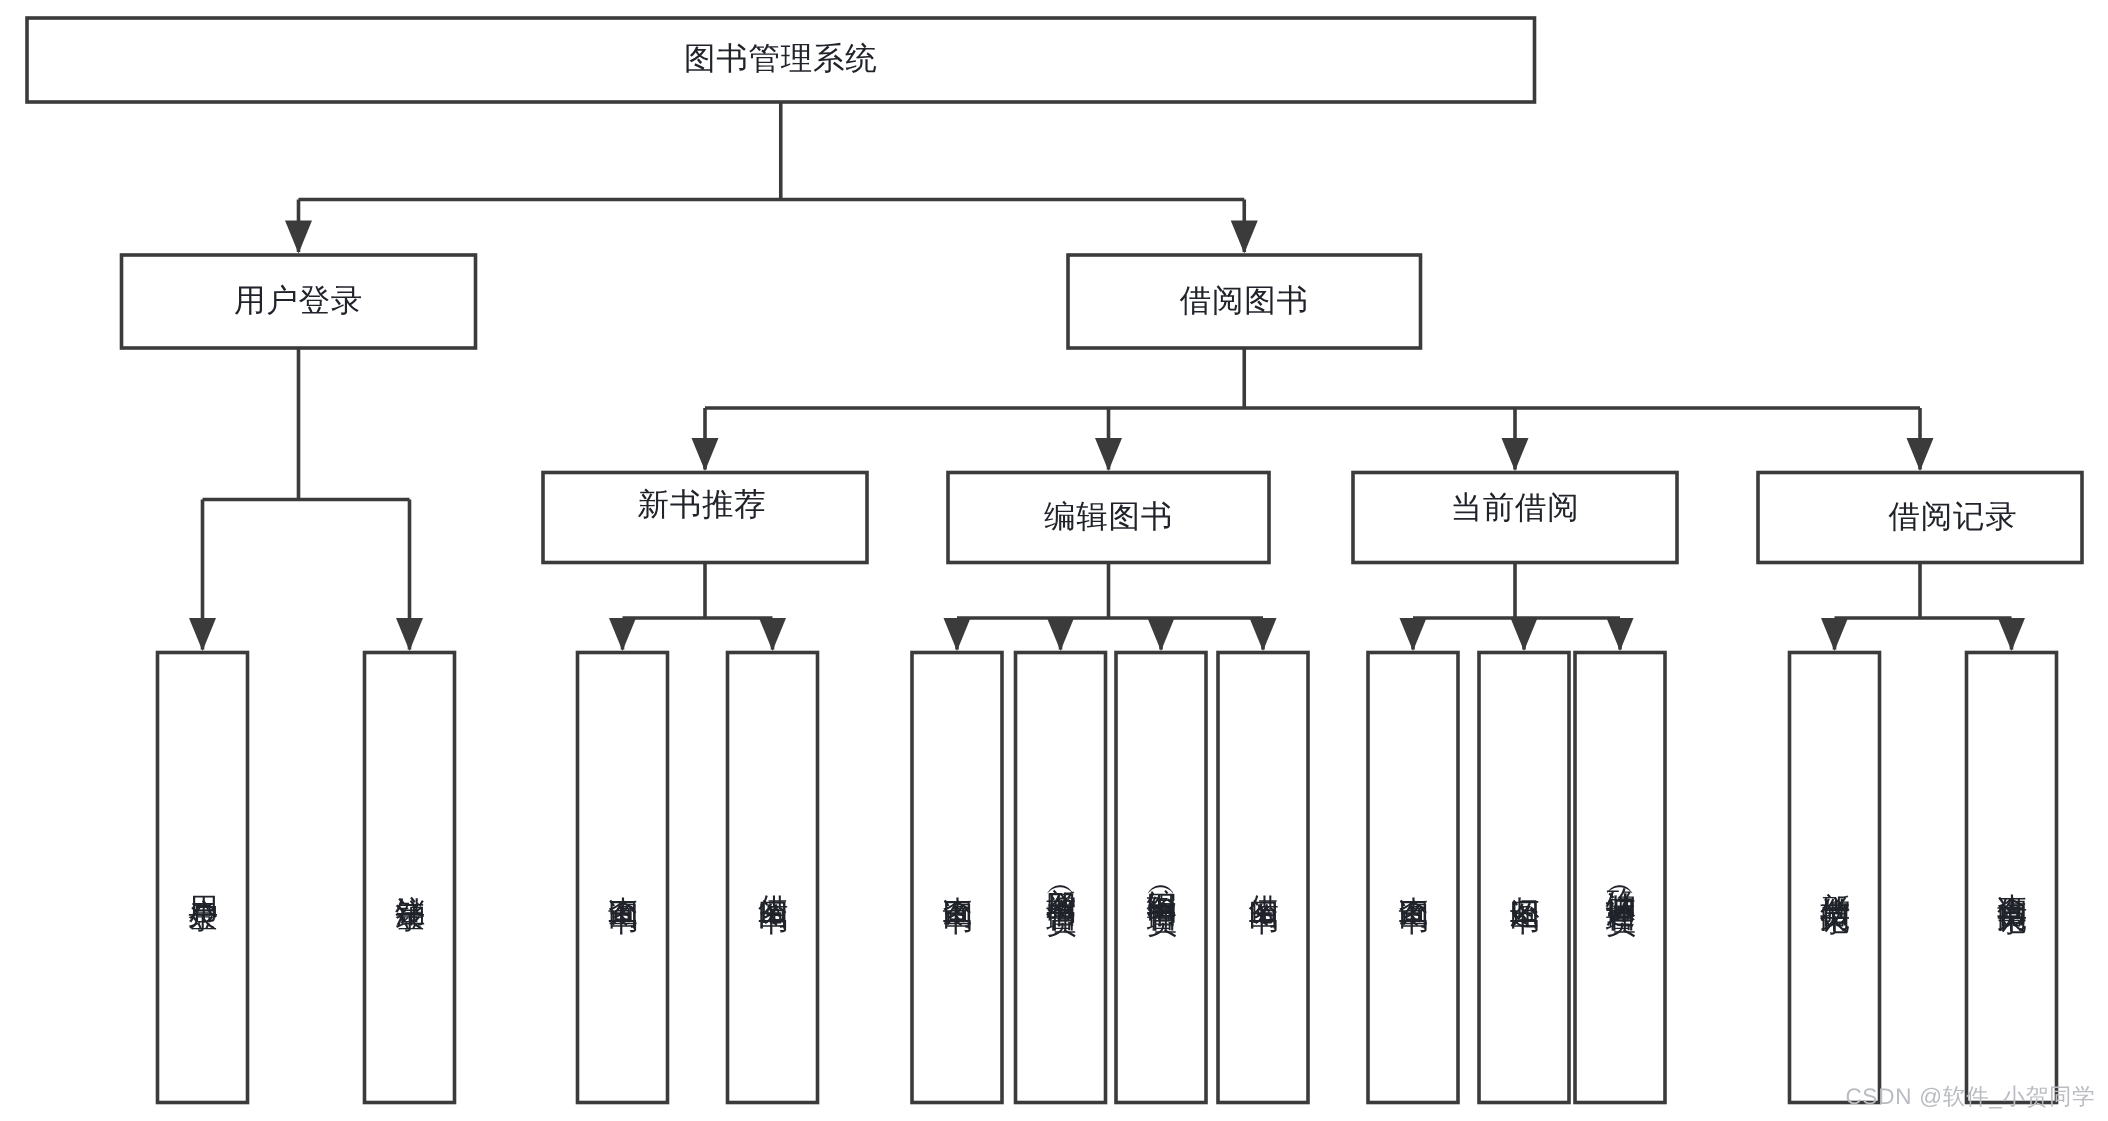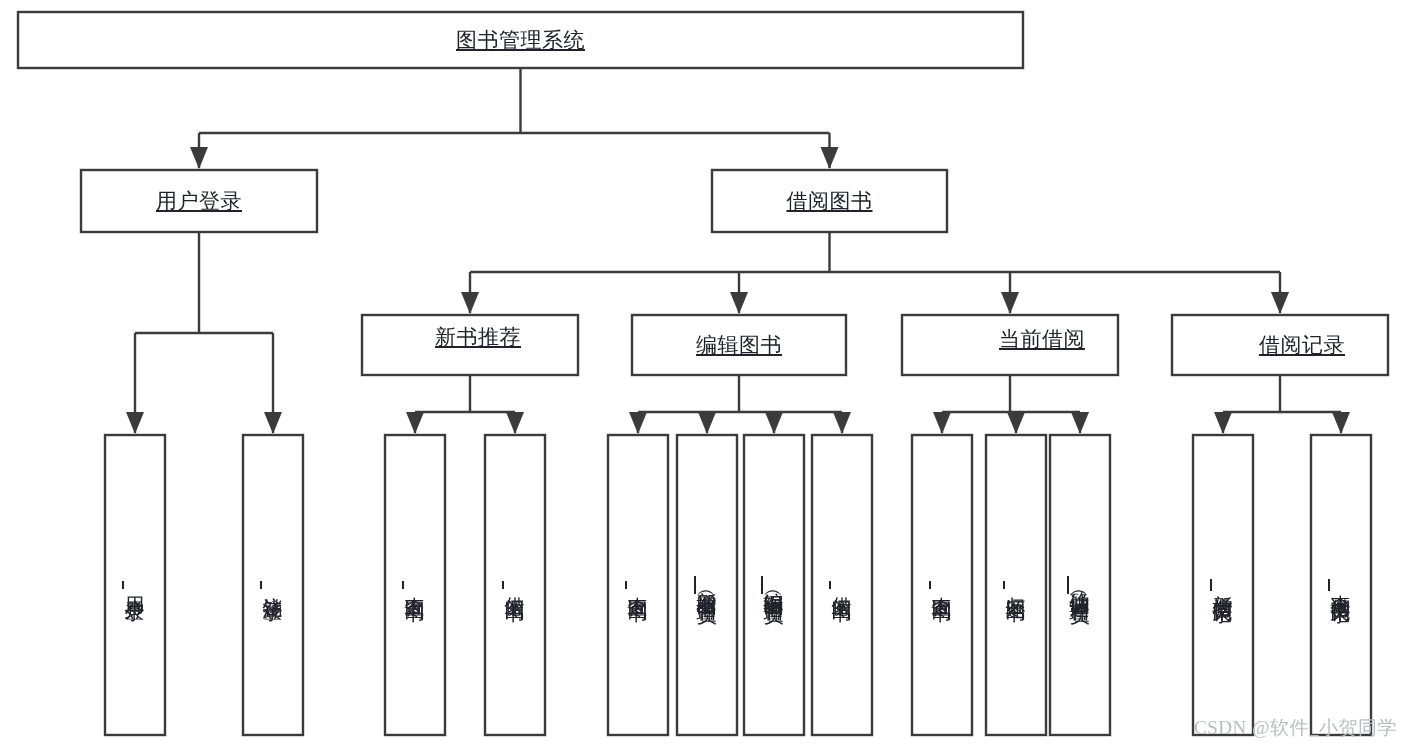--- a/index.html
+++ b/index.html
@@ -42,41 +42,39 @@
   .node-label {
     position: absolute;
     display: flex;
     align-items: center;
     justify-content: center;
     color: #20232a;
     line-height: 1.18;
     letter-spacing: 0.5px;
     pointer-events: none;
     text-align: center;
-    text-decoration: underline;
   }
   .node-label.horizontal {
     font-size: 21px;
   }
   .node-label.vertical {
     writing-mode: vertical-rl;
     text-orientation: upright;
     font-size: 20px;
     letter-spacing: 2px;
     line-height: 1.0;
   }
   .watermark {
     position: absolute;
     right: 8px;
     bottom: 6px;
-    font-size: 19px;
+    font-size: 15px;
     color: #b9bcc1;
     letter-spacing: 0.5px;
     white-space: nowrap;
-    font-family: Liberation Serif, serif;
   }
 </style>
 </head>
 <body>
 
 <div id="canvas">
 
   <svg class="diagram" viewBox="0 0 1405 747">
     <g id="connectors">
         <path d="M 520.5 68 L 520.5 133" class="connector"></path>
@@ -153,23 +151,23 @@
         <rect x="1050" y="435" width="60" height="300" class="node-box"></rect>
         <rect x="1193" y="435" width="60" height="300" class="node-box"></rect>
         <rect x="1311" y="435" width="60" height="300" class="node-box"></rect>
       </g>
   </svg>
 
   <div id="labels">
       <div class="node-label horizontal" style="left: 18px; top: 12px; width: 1005px; height: 56px;">图书管理系统</div>
       <div class="node-label horizontal" style="left: 81px; top: 170px; width: 236px; height: 62px;">用户登录</div>
       <div class="node-label horizontal" style="left: 712px; top: 170px; width: 235px; height: 62px;">借阅图书</div>
-      <div class="node-label horizontal" style="left: 370px; top: 315px; width: 216px; height: 44px;">新书推荐</div>
+      <div class="node-label horizontal" style="left: 360px; top: 315px; width: 216px; height: 44px;">新书推荐</div>
       <div class="node-label horizontal" style="left: 632px; top: 315px; width: 214px; height: 60px;">编辑图书</div>
-      <div class="node-label horizontal" style="left: 934px; top: 315px; width: 216px; height: 48px;">当前借阅</div>
+      <div class="node-label horizontal" style="left: 902px; top: 315px; width: 216px; height: 48px;">当前借阅</div>
       <div class="node-label horizontal" style="left: 1172px; top: 315px; width: 260px; height: 60px;">借阅记录</div>
       <div class="node-label vertical" style="left: 105px; top: 435px; width: 60px; height: 300px;">用户登录</div>
       <div class="node-label vertical" style="left: 243px; top: 435px; width: 60px; height: 300px;">注销登录</div>
       <div class="node-label vertical" style="left: 385px; top: 435px; width: 60px; height: 300px;">查询图书</div>
       <div class="node-label vertical" style="left: 485px; top: 435px; width: 60px; height: 300px;">借阅图书</div>
       <div class="node-label vertical" style="left: 608px; top: 435px; width: 60px; height: 300px;">查询图书</div>
       <div class="node-label vertical" style="left: 677px; top: 435px; width: 60px; height: 300px;">新增图书（管理员）</div>
       <div class="node-label vertical" style="left: 744px; top: 435px; width: 60px; height: 300px;">编辑图书（管理员）</div>
       <div class="node-label vertical" style="left: 812px; top: 435px; width: 60px; height: 300px;">借阅图书</div>
       <div class="node-label vertical" style="left: 912px; top: 435px; width: 60px; height: 300px;">查询图书</div>

